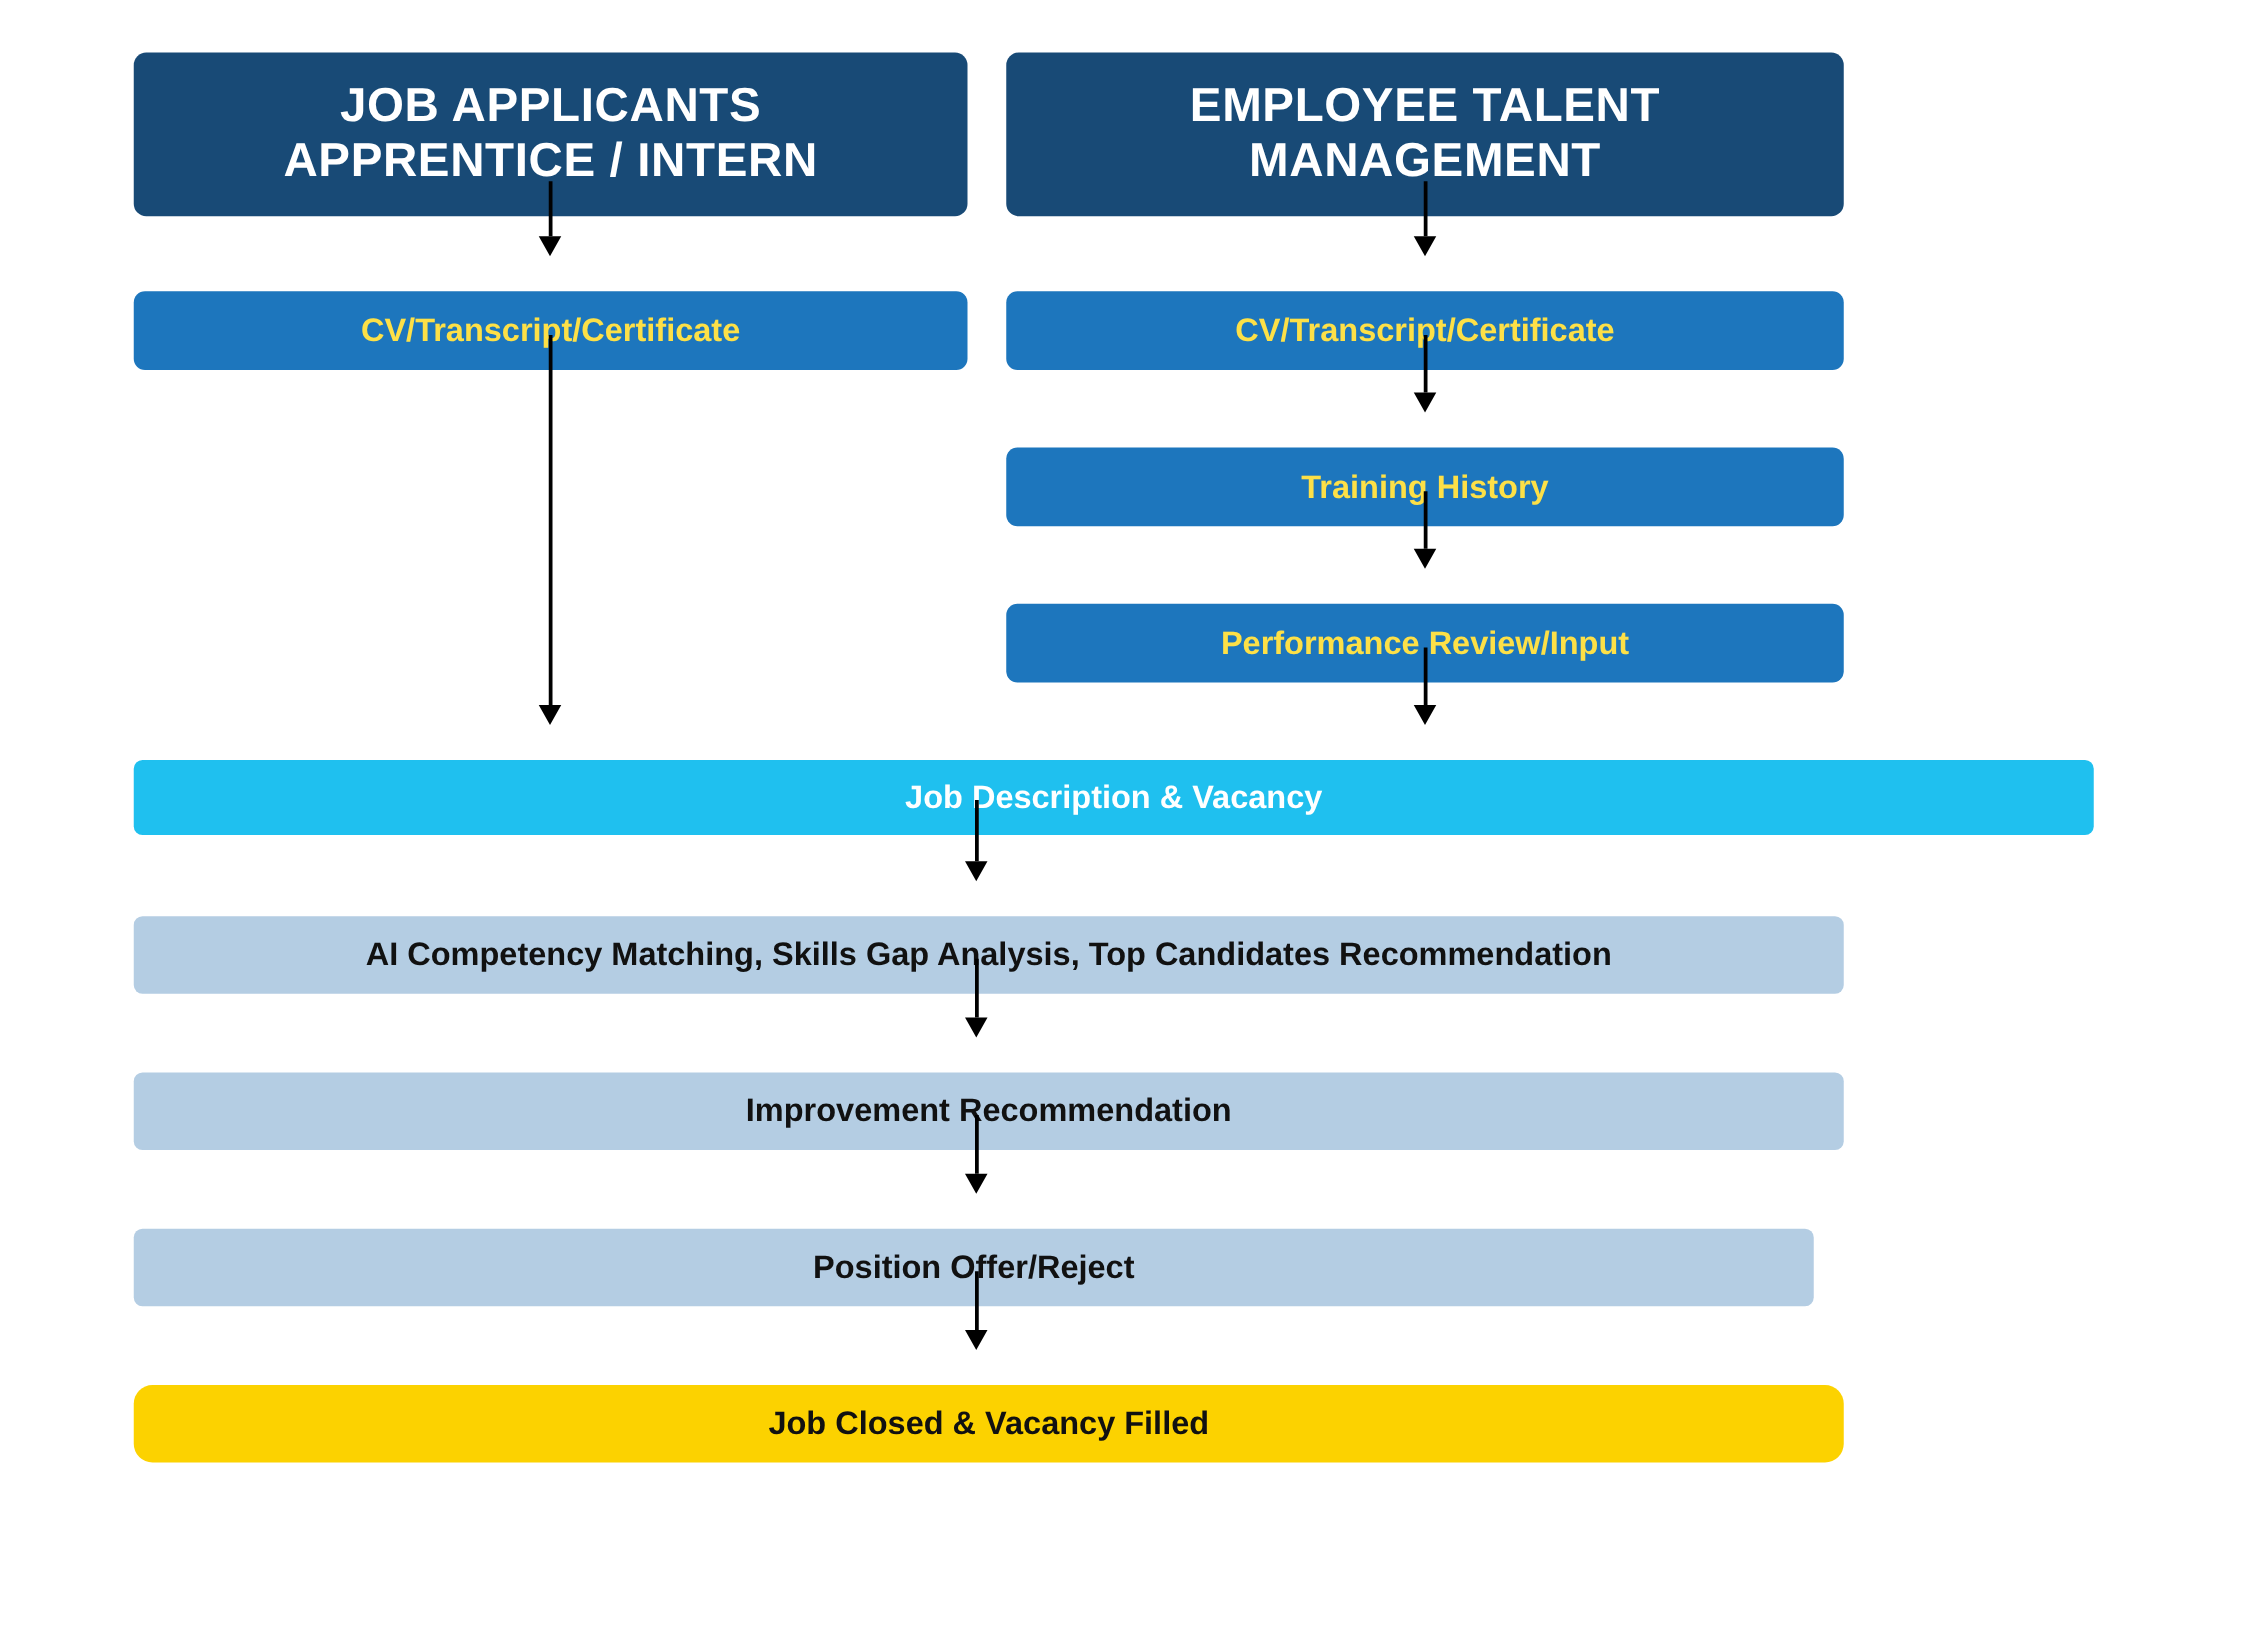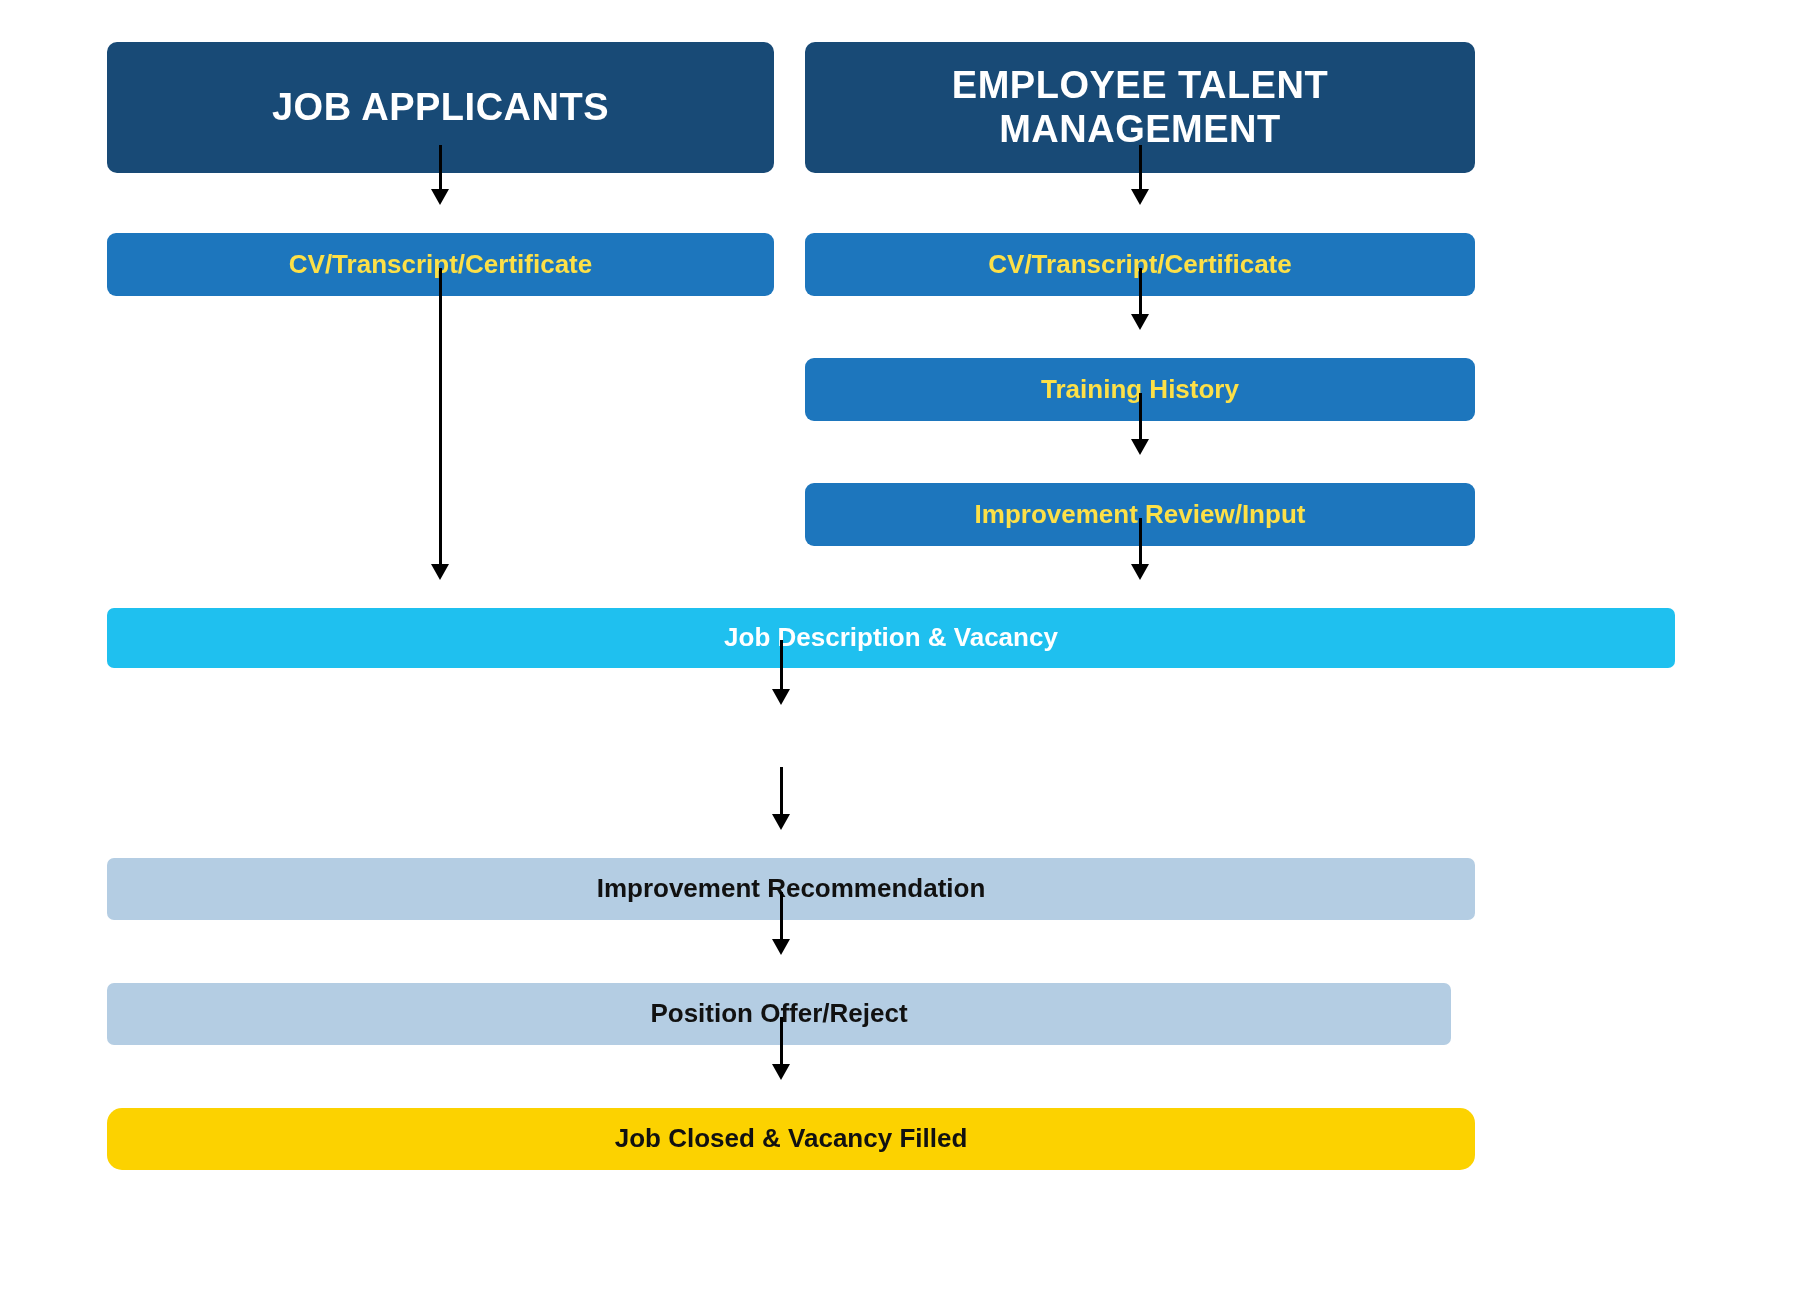--- a/index.html
+++ b/index.html
@@ -109,20 +109,21 @@
   }
 </style>
 </head>
 <body>
 
 <div id="flowchart">
 
   <div class="node header" style="left:107px; top:14px; width:667px; height:131px;">
     <div>
       <span class="line">JOB APPLICANTS</span>
+      <span class="line">APPRENTICE / INTERN</span>
     </div>
   </div>
 
   <div class="node header" style="left:805px; top:14px; width:670px; height:131px;">
     <div>
       <span class="line">EMPLOYEE TALENT</span>
       <span class="line">MANAGEMENT</span>
     </div>
   </div>
 
@@ -157,37 +158,40 @@
   <div class="node source" style="left:805px; top:330px; width:670px; height:63px;">
     <span>Training History</span>
   </div>
 
   <div class="arrow" style="left:1131px; top:393px; width:18px; height:62px;">
     <div class="shaft" style="height:46px;"></div>
     <div class="head"></div>
   </div>
 
   <div class="node source" style="left:805px; top:455px; width:670px; height:63px;">
-    <span>Improvement Review/Input</span>
+    <span>Performance Review/Input</span>
   </div>
 
   <div class="arrow" style="left:1131px; top:518px; width:18px; height:62px;">
     <div class="shaft" style="height:46px;"></div>
     <div class="head"></div>
   </div>
 
   <div class="node cyan" style="left:107px; top:580px; width:1568px; height:60px;">
     <span>Job Description &amp; Vacancy</span>
   </div>
 
   <div class="arrow" style="left:772px; top:640px; width:18px; height:65px;">
     <div class="shaft" style="height:49px;"></div>
     <div class="head"></div>
   </div>
 
+  <div class="node lightblue" style="left:107px; top:705px; width:1368px; height:62px;">
+    <span>AI Competency Matching, Skills Gap Analysis, Top Candidates Recommendation</span>
+  </div>
 
   <div class="arrow" style="left:772px; top:767px; width:18px; height:63px;">
     <div class="shaft" style="height:47px;"></div>
     <div class="head"></div>
   </div>
 
   <div class="node lightblue" style="left:107px; top:830px; width:1368px; height:62px;justify-content:center;">
     <span>Improvement Recommendation</span>
   </div>
 

